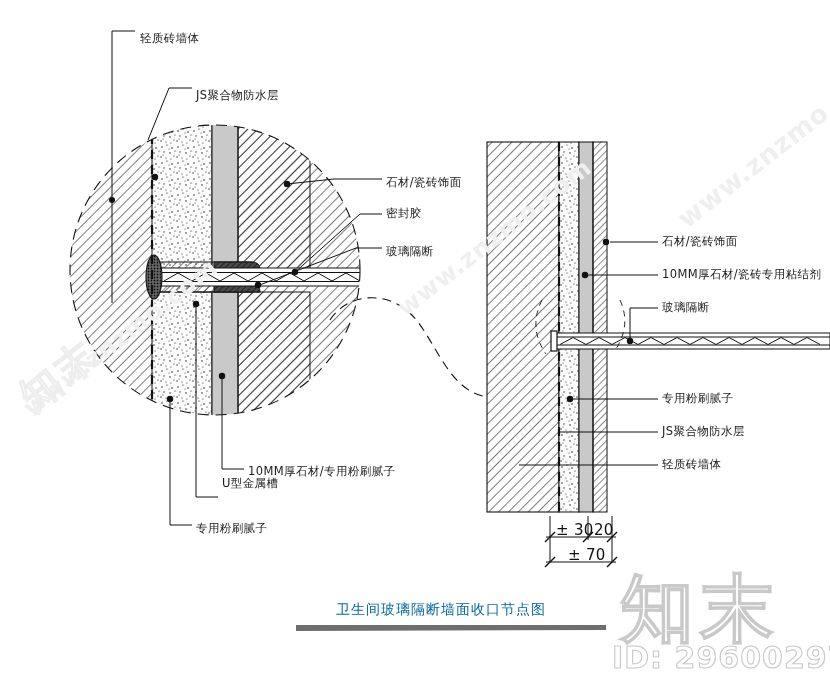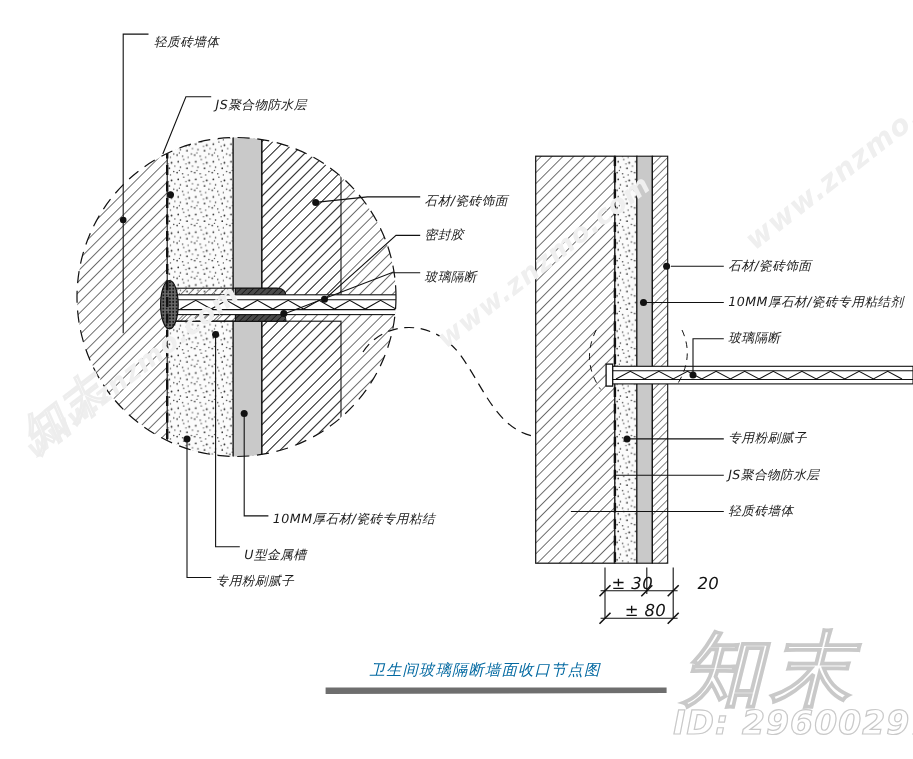--- a/index.html
+++ b/index.html
@@ -2,21 +2,21 @@
 <html><head>
 <meta charset="utf-8">
 <style>
   html,body{margin:0;padding:0;}
   body{
     width:830px;height:690px;
     background:#ffffff;
     font-family:"Liberation Sans","DejaVu Sans",sans-serif;
     overflow:hidden;position:relative;
   }
-  #stage{position:absolute;left:0;top:0;width:670px;height:690px;font-style:italic;}
+  #stage{position:absolute;left:0;top:0;width:670px;height:690px;}
   svg{position:absolute;left:0;top:0;}
   .lbl{
     position:absolute;
     font-family:"DejaVu Sans","Liberation Sans",sans-serif;
     font-size:11.5px;
     color:#1a1a1a;
     white-space:nowrap;
     letter-spacing:0.4px;
     line-height:1;
   }
@@ -231,38 +231,38 @@
     <path d="M296 625 L606 625 L606 630 L296 631 Z" fill="#6e6e6e"></path>
 
   </svg>
 
   <div>
     <div class="lbl" style="left:140px;top:33px;">轻质砖墙体</div>
     <div class="lbl" style="left:196px;top:90px;">JS聚合物防水层</div>
     <div class="lbl" style="left:386px;top:177px;">石材/瓷砖饰面</div>
     <div class="lbl" style="left:386px;top:208px;">密封胶</div>
     <div class="lbl" style="left:386px;top:246px;">玻璃隔断</div>
-    <div class="lbl" style="left:248px;top:466px;">10MM厚石材/瓷砖专用粘结</div>
-    <div class="lbl" style="left:222px;top:499px;">U型金属槽</div>
+    <div class="lbl" style="left:248px;top:466px;">10MM厚石材/专用粉刷腻子</div>
+    <div class="lbl" style="left:222px;top:478px;">U型金属槽</div>
     <div class="lbl" style="left:196px;top:523px;">专用粉刷腻子</div>
   </div>
 
   <div>
     <div class="lbl" style="left:662px;top:236px;">石材/瓷砖饰面</div>
     <div class="lbl" style="left:662px;top:269px;">10MM厚石材/瓷砖专用粘结剂</div>
     <div class="lbl" style="left:662px;top:302px;">玻璃隔断</div>
     <div class="lbl" style="left:662px;top:393px;">专用粉刷腻子</div>
     <div class="lbl" style="left:662px;top:426px;">JS聚合物防水层</div>
     <div class="lbl" style="left:662px;top:459px;">轻质砖墙体</div>
   </div>
 
   <div>
     <div class="dim" style="left:556px;top:521px;">± 30</div>
-    <div class="dim" style="left:594px;top:521px;margin-left:40px;">20</div>
-    <div class="dim" style="left:568px;top:546px;">± 80</div>
+    <div class="dim" style="left:594px;top:521px;">20</div>
+    <div class="dim" style="left:568px;top:546px;">± 70</div>
   </div>
 
   <div id="title">卫生间玻璃隔断墙面收口节点图</div>
 
   <div class="wm-outline" id="wm-zhimo-big">知末</div>
   <div class="wm-outline" id="wm-id">ID: 296002977</div>
   <div class="wm-diag" id="wm-url-tr">www.znzmo.com</div>
   <div class="wm-diag" id="wm-url-mid">www.znzmo.com</div>
   <div class="wm-diag" id="wm-url-left">www.znzmo.com</div>
   <div class="wm-diag" id="wm-zhimo-left">知末</div>

